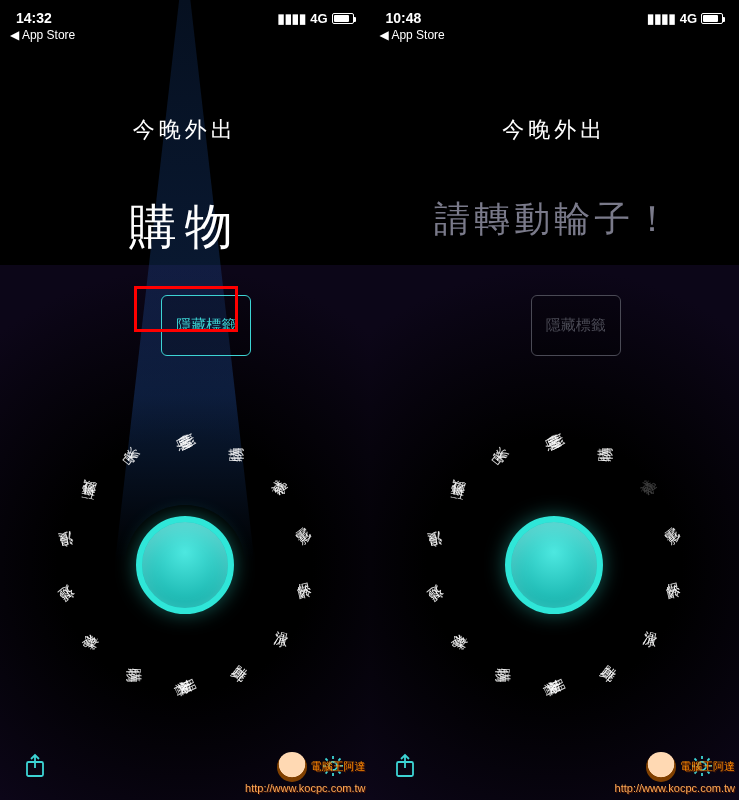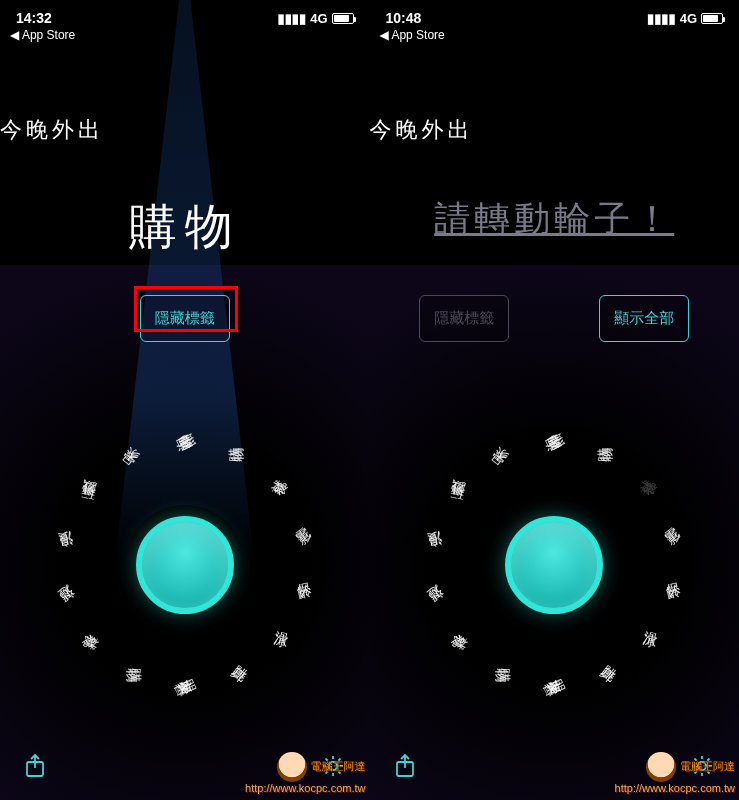--- a/index.html
+++ b/index.html
@@ -46,47 +46,49 @@
 .battery-fill { position:absolute; left:1px; top:1px; bottom:1px; width:75%; background:#fff; border-radius:1px;}
 .back-link {
   position: absolute;
   top: 28px; left: 10px;
   color: #fff; font-size: 12px;
   z-index: 50;
 }
 .title {
   position: absolute;
   top: 115px; left: 0; right: 0;
+  text-align: center;
   color: #fff;
   font-size: 22px;
   letter-spacing: 4px;
   z-index: 40;
 }
 .result {
   position: absolute;
   top: 195px; left: 0; right: 0;
   text-align: center;
   font-size: 48px;
   letter-spacing: 8px;
   z-index: 40;
 }
 .result.white { color: #fff; }
-.result.dim { color: #7a7a8a; font-size: 36px; letter-spacing: 4px; text-decoration: underline; }
+.result.dim { color: #7a7a8a; font-size: 36px; letter-spacing: 4px; }
 .btn-row {
   position: absolute;
   top: 295px; left: 0; right: 0;
   display: flex; justify-content: center; gap: 90px;
   z-index: 40;
 }
 .pill {
   border: 1.5px solid;
   border-radius: 6px;
-  padding: 13px 14px;
+  padding: 20px 14px;
   font-size: 15px;
   background: rgba(0,0,0,0.2);
+  margin-left: 43px;
 }
 .pill.teal { color: #3dd4d4; border-color: #3dd4d4; }
 .pill.dim { color: #4a4a55; border-color: #4a4a55; }
 .highlight-box {
   position: absolute;
   border: 3px solid #ff0000;
   z-index: 45;
   pointer-events: none;
 }
 .wheel-bg {
@@ -356,21 +358,20 @@
           <span class="battery">
             <span class="battery-fill"></span>
           </span>
         </span>
       </div>
       <div class="back-link">◀ <span>App Store</span></div>
       <div class="title">今晚外出</div>
       <div class="result dim">請轉動輪子！</div>
       <div class="btn-row">
         <div class="pill dim">隱藏標籤</div>
-        <div class="pill teal">顯示全部</div>
       </div>
       <div class="bottom-bar">
         <span class="icon-btn"><svg width="22" height="26" viewBox="0 0 22 26" fill="none" stroke="#3dd4d4" stroke-width="1.8">
             <path d="M11 2 L11 15 M7 6 L11 2 L15 6"></path>
             <rect x="3" y="9" width="16" height="14" rx="1.5"></rect>
           </svg></span>
         <span class="icon-btn"><svg width="26" height="26" viewBox="0 0 26 26" fill="none" stroke="#3dd4d4" stroke-width="1.8">
             <circle cx="13" cy="13" r="4"></circle>
             <path d="M13 3v3M13 20v3M3 13h3M20 13h3M5.5 5.5l2.1 2.1M18.4 18.4l2.1 2.1M5.5 20.5l2.1-2.1M18.4 7.6l2.1-2.1"></path>
           </svg></span>

